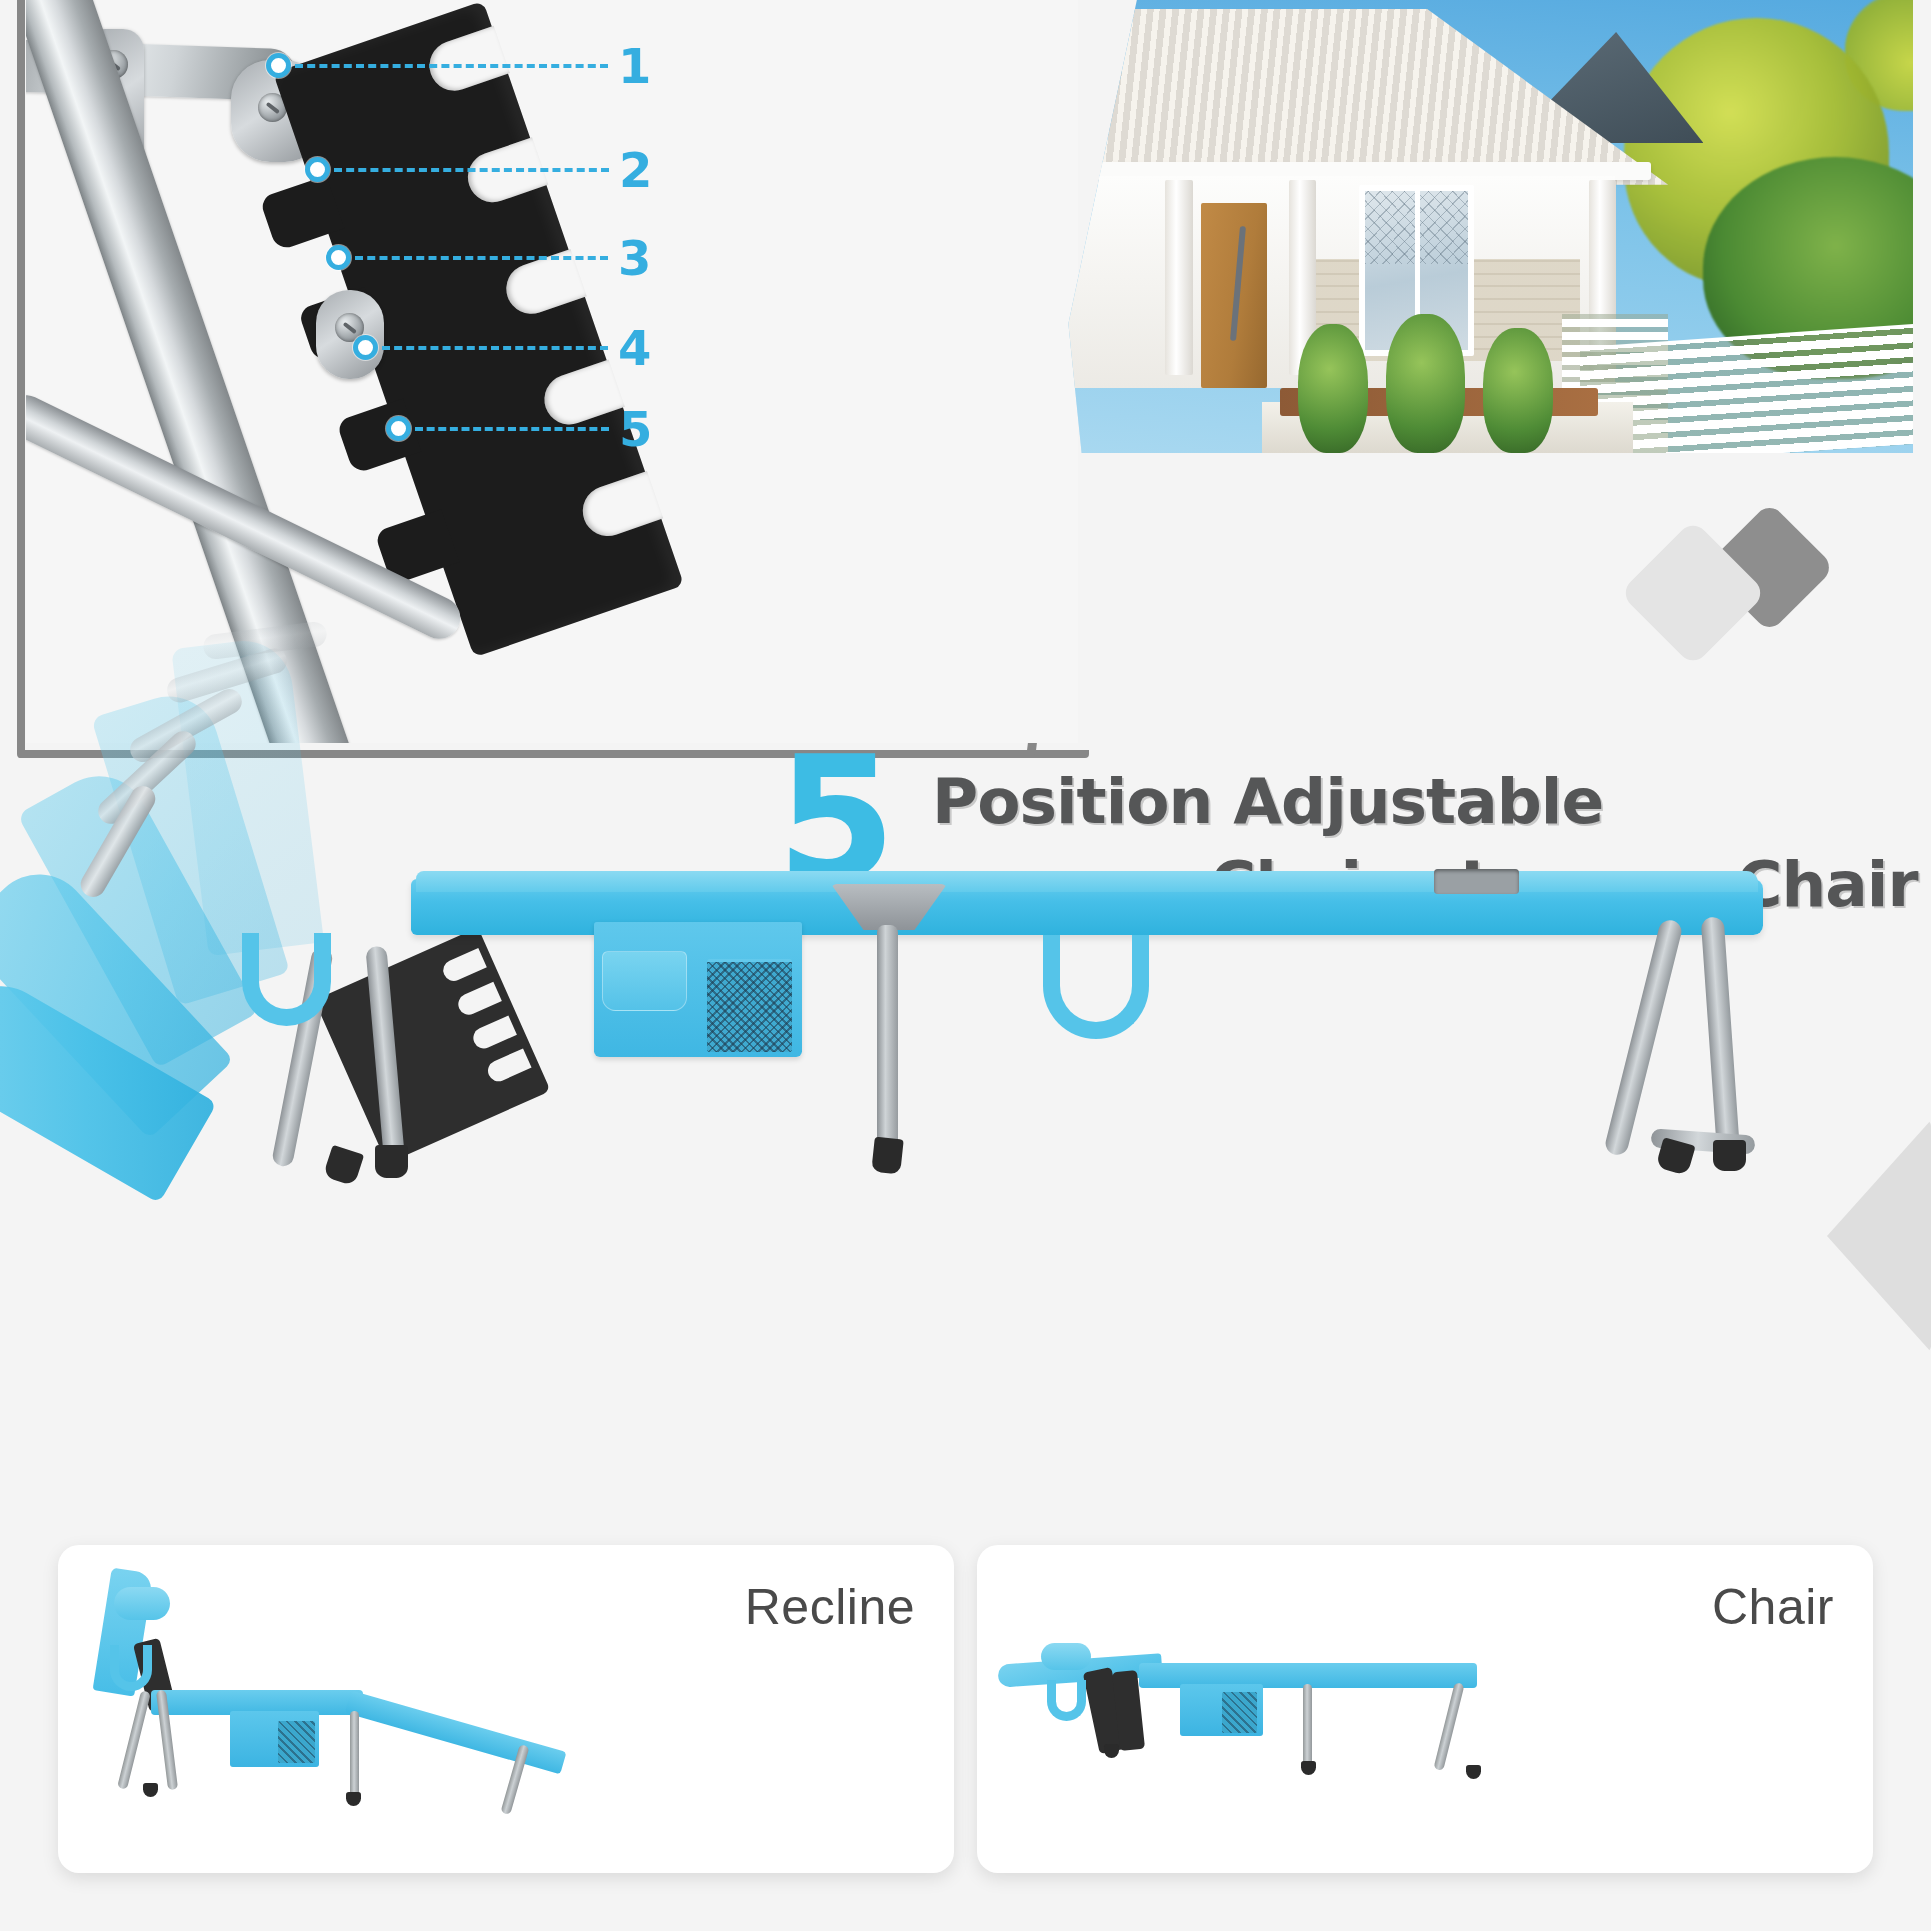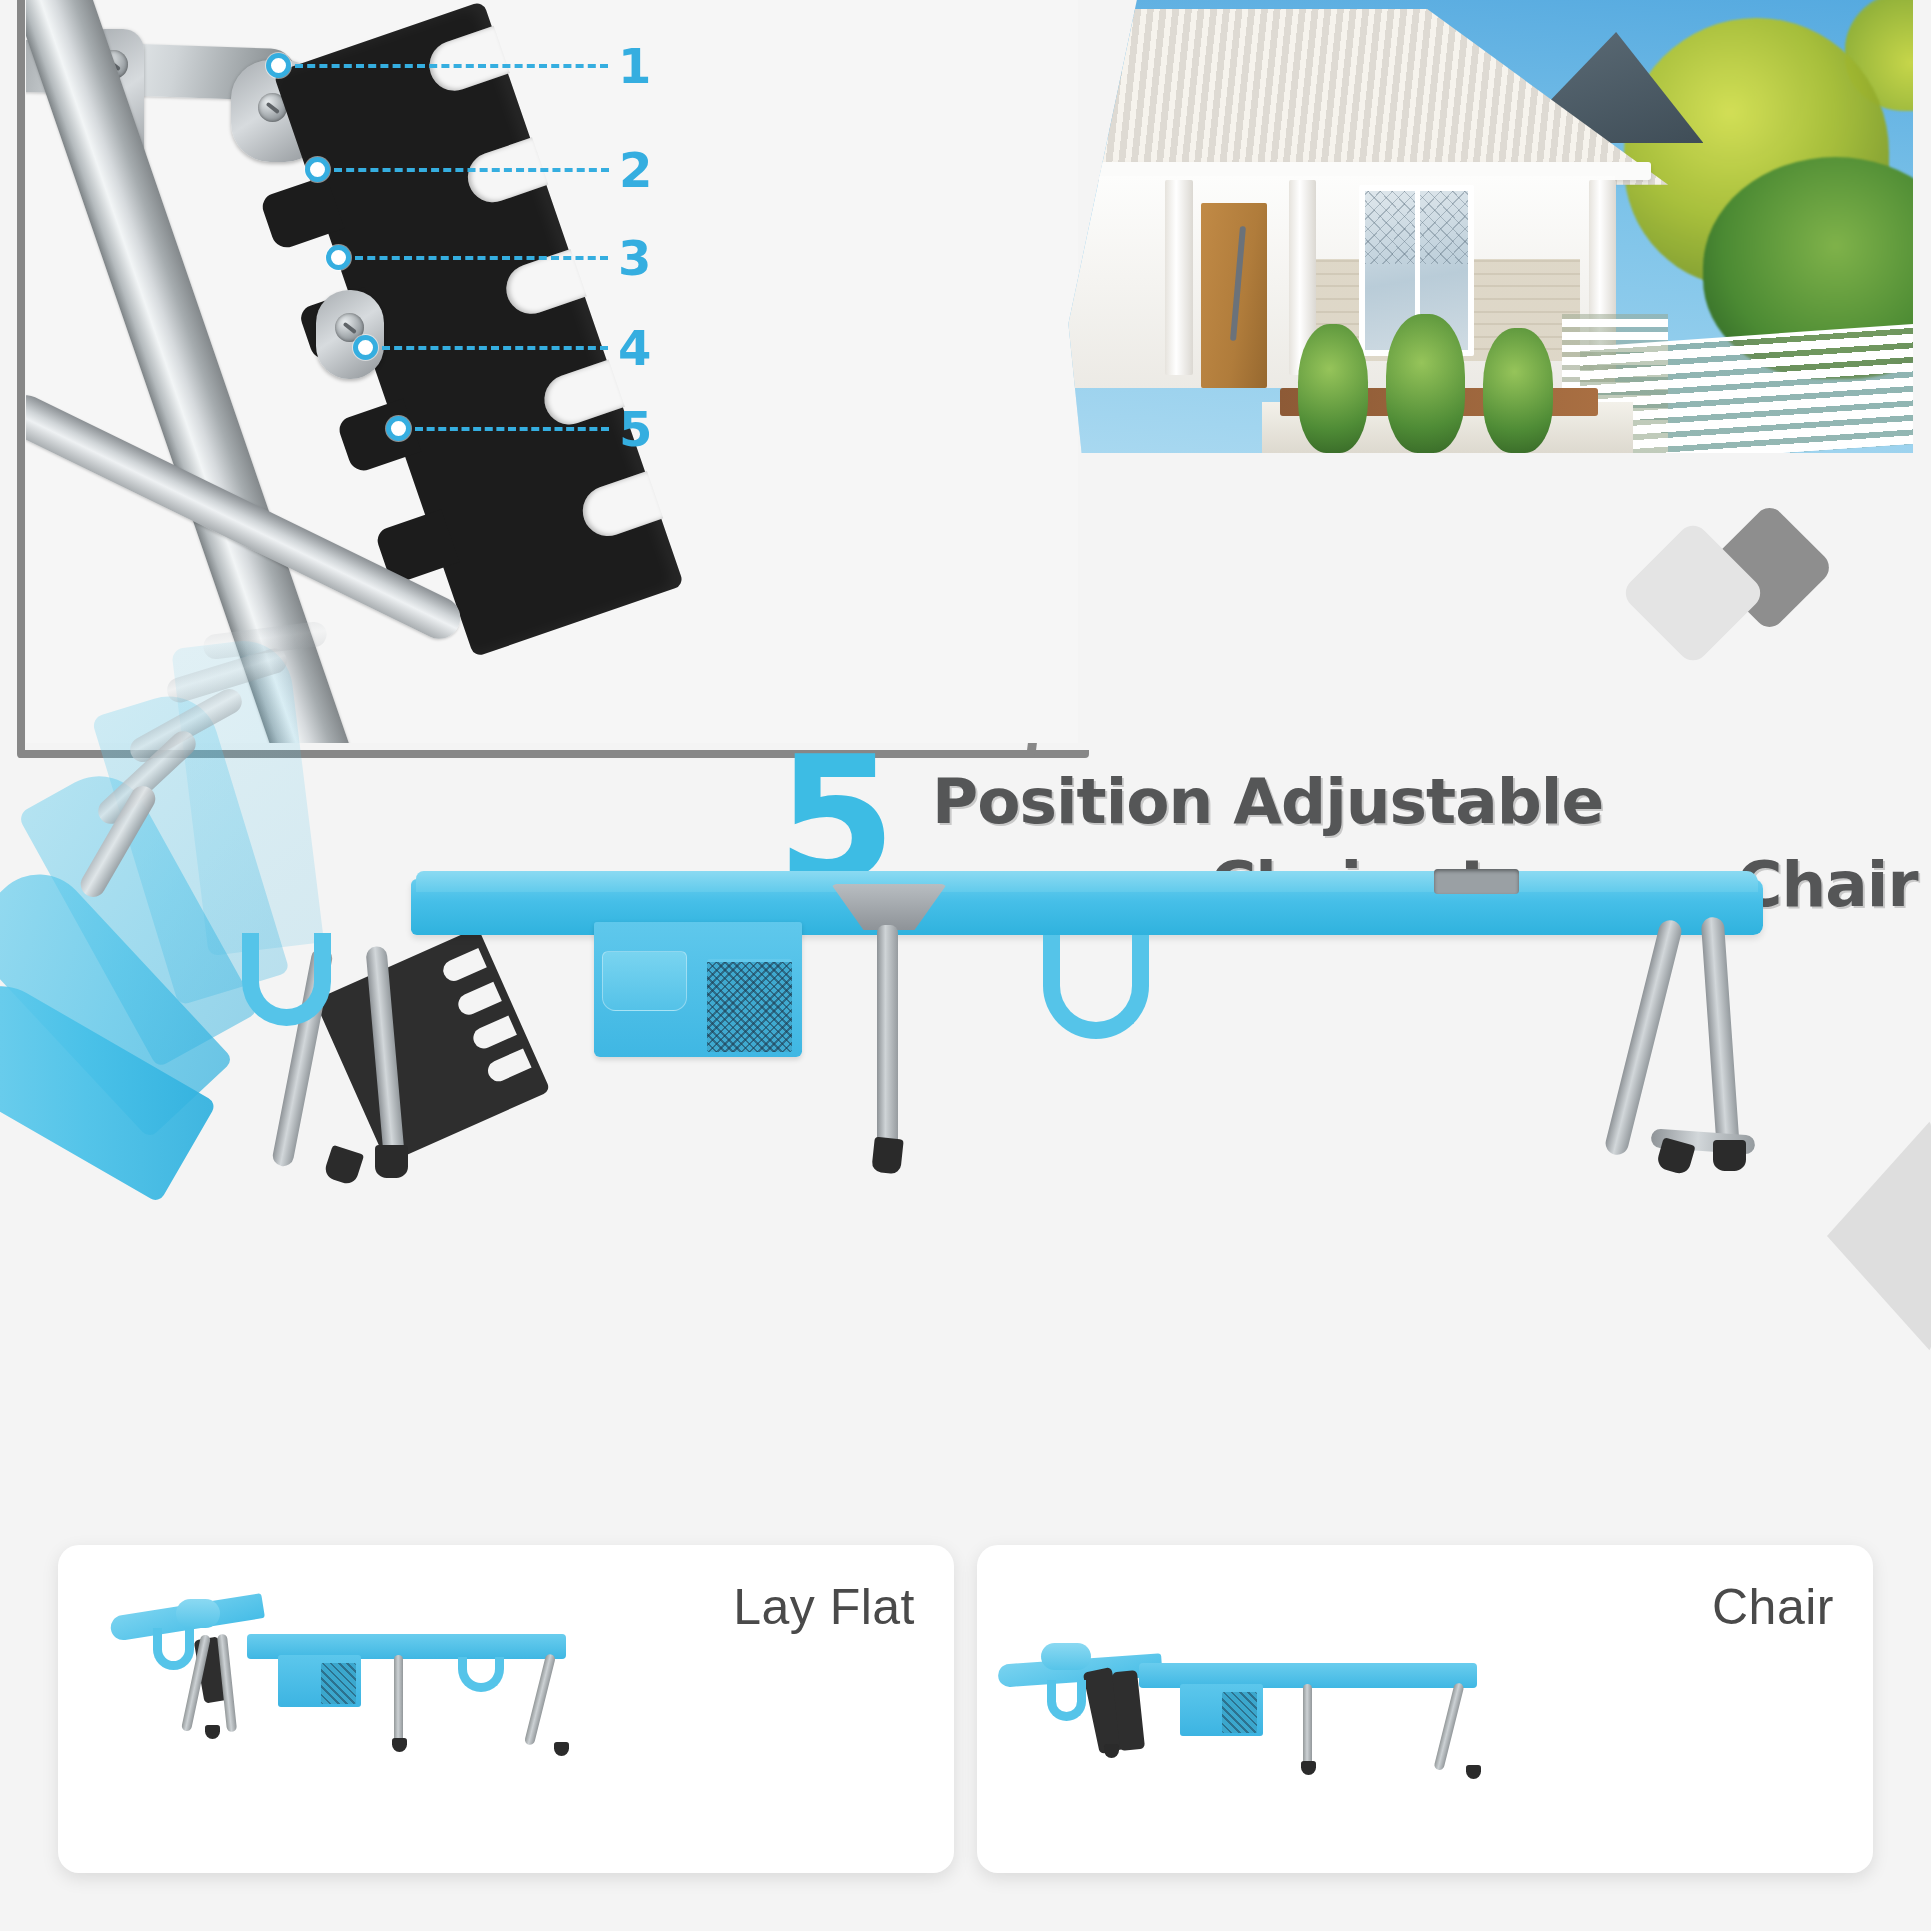--- a/index.html
+++ b/index.html
@@ -487,41 +487,40 @@
 
     <div class="leg-frame" style="left:1564px; top:154px; width:23px; height:241px; transform:rotate(14deg);"></div>
     <div class="leg-frame" style="left:1641px; top:154px; width:23px; height:241px; transform:rotate(-4deg);"></div>
     <div class="leg-frame" style="left:1583px; top:369px; width:104px; height:19.3px; transform:rotate(4deg);"></div>
     <div class="foot-cap" style="left:1591px; top:378px; width:33px; height:31px; transform:rotate(16deg);"></div>
     <div class="foot-cap" style="left:1645px; top:377px; width:33px; height:31px;"></div>
   </div>
 
   <div class="cards">
 
-
     <div class="card">
-      <div class="card-label">Lay Flat</div>
+      <div class="card-label">Recline</div>
       <div class="mini">
-        <div class="mini-back" style="left:52px; top:60px; width:154px; height:25px; transform:rotate(-9deg); border-radius:13.5px 3.9px 3.9px 13.5px;"></div>
-        <div class="mini-pillow" style="left:118px; top:54px; width:44px; height:29px;"></div>
-        <div class="mini-seat" style="left:189px; top:89px; width:319px; height:25px;"></div>
-        <div class="mini-rack" style="left:141px; top:93px; width:25px; height:64px; transform:rotate(-10deg);"></div>
-        <div class="mini-pocket" style="left:220px; top:110px; width:83px; height:52px;"></div>
-        <div class="mini-mesh" style="left:263px; top:118px; width:35px; height:41px;"></div>
-        <div class="mini-leg" style="left:133px; top:89px; width:9.7px; height:98px; transform:rotate(12deg);"></div>
-        <div class="mini-leg" style="left:164px; top:89px; width:9.7px; height:98px; transform:rotate(-6deg);"></div>
-        <div class="mini-leg" style="left:336px; top:110px; width:8.7px; height:89px;"></div>
-        <div class="mini-leg" style="left:477px; top:108px; width:9.7px; height:93px; transform:rotate(14deg);"></div>
-        <div class="mini-strap" style="left:95px; top:83px; width:41px; height:42px;"></div>
-        <div class="mini-strap" style="left:400px; top:112px; width:46px; height:35px;"></div>
-        <div class="mini-foot" style="left:147px; top:180px; width:15.4px; height:13.5px;"></div>
-        <div class="mini-foot" style="left:334px; top:193px; width:15.4px; height:13.5px;"></div>
-        <div class="mini-foot" style="left:496px; top:197px; width:15.4px; height:13.5px;"></div>
+        <div class="mini-back" style="left:44px; top:25px; width:42px; height:124px; transform:rotate(9deg);"></div>
+        <div class="mini-pillow" style="left:56px; top:42px; width:56px; height:33px;"></div>
+        <div class="mini-rack" style="left:83px; top:95px; width:27px; height:70px; transform:rotate(-14deg);"></div>
+        <div class="mini-seat" style="left:93px; top:145px; width:212px; height:25px;"></div>
+        <div class="mini-seat" style="left:290px; top:145px; width:224px; height:23px; transform:rotate(16deg); transform-origin:left center;"></div>
+        <div class="mini-pocket" style="left:172px; top:166px; width:89px; height:56px;"></div>
+        <div class="mini-mesh" style="left:220px; top:176px; width:37px; height:42px;"></div>
+        <div class="mini-leg" style="left:71px; top:145px; width:9.7px; height:100px; transform:rotate(14deg);"></div>
+        <div class="mini-leg" style="left:104px; top:145px; width:9.7px; height:100px; transform:rotate(-7deg);"></div>
+        <div class="mini-leg" style="left:292px; top:166px; width:8.7px; height:87px;"></div>
+        <div class="mini-leg" style="left:452px; top:199px; width:9.7px; height:71px; transform:rotate(16deg);"></div>
+        <div class="mini-strap" style="left:52px; top:100px; width:42px; height:46px;"></div>
+        <div class="mini-foot" style="left:85px; top:238px; width:15.4px; height:13.5px;"></div>
+        <div class="mini-foot" style="left:288px; top:247px; width:15.4px; height:13.5px;"></div>
       </div>
     </div>
+
 
     <div class="card">
       <div class="card-label">Chair</div>
       <div class="mini">
         <div class="mini-back" style="left:21px; top:114px; width:164px; height:23px; transform:rotate(-4deg); border-radius:13.5px 3.9px 3.9px 13.5px;"></div>
         <div class="mini-pillow" style="left:64px; top:98px; width:50px; height:27px;"></div>
         <div class="mini-seat" style="left:162px; top:118px; width:338px; height:25px;"></div>
         <div class="mini-rack" style="left:114px; top:124px; width:29px; height:83px; transform:rotate(-12deg);"></div>
         <div class="mini-rack" style="left:139px; top:126px; width:25px; height:79px; transform:rotate(-6deg);"></div>
         <div class="mini-pocket" style="left:203px; top:139px; width:83px; height:52px;"></div>

